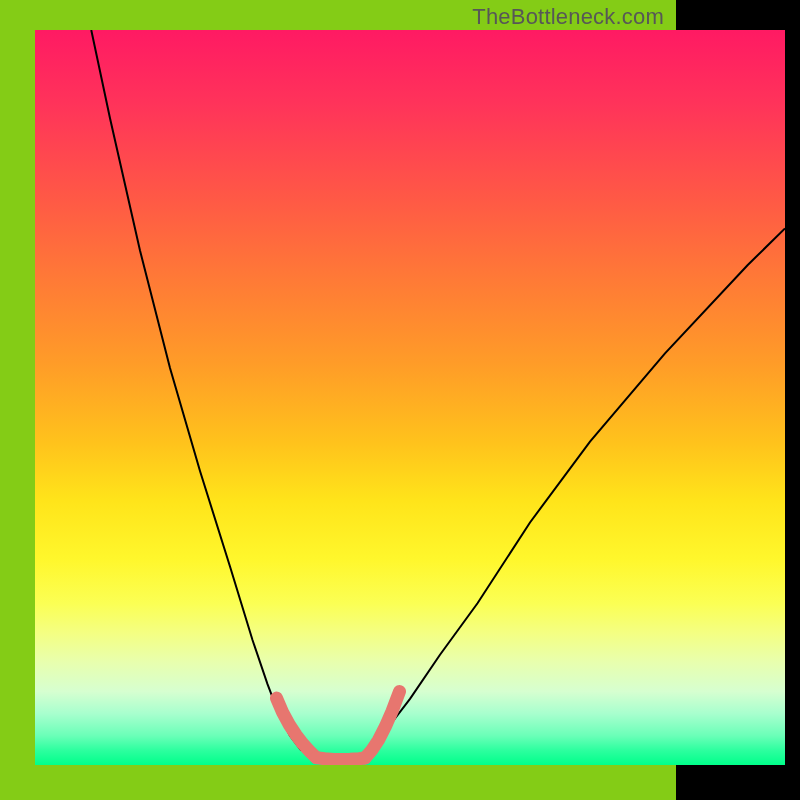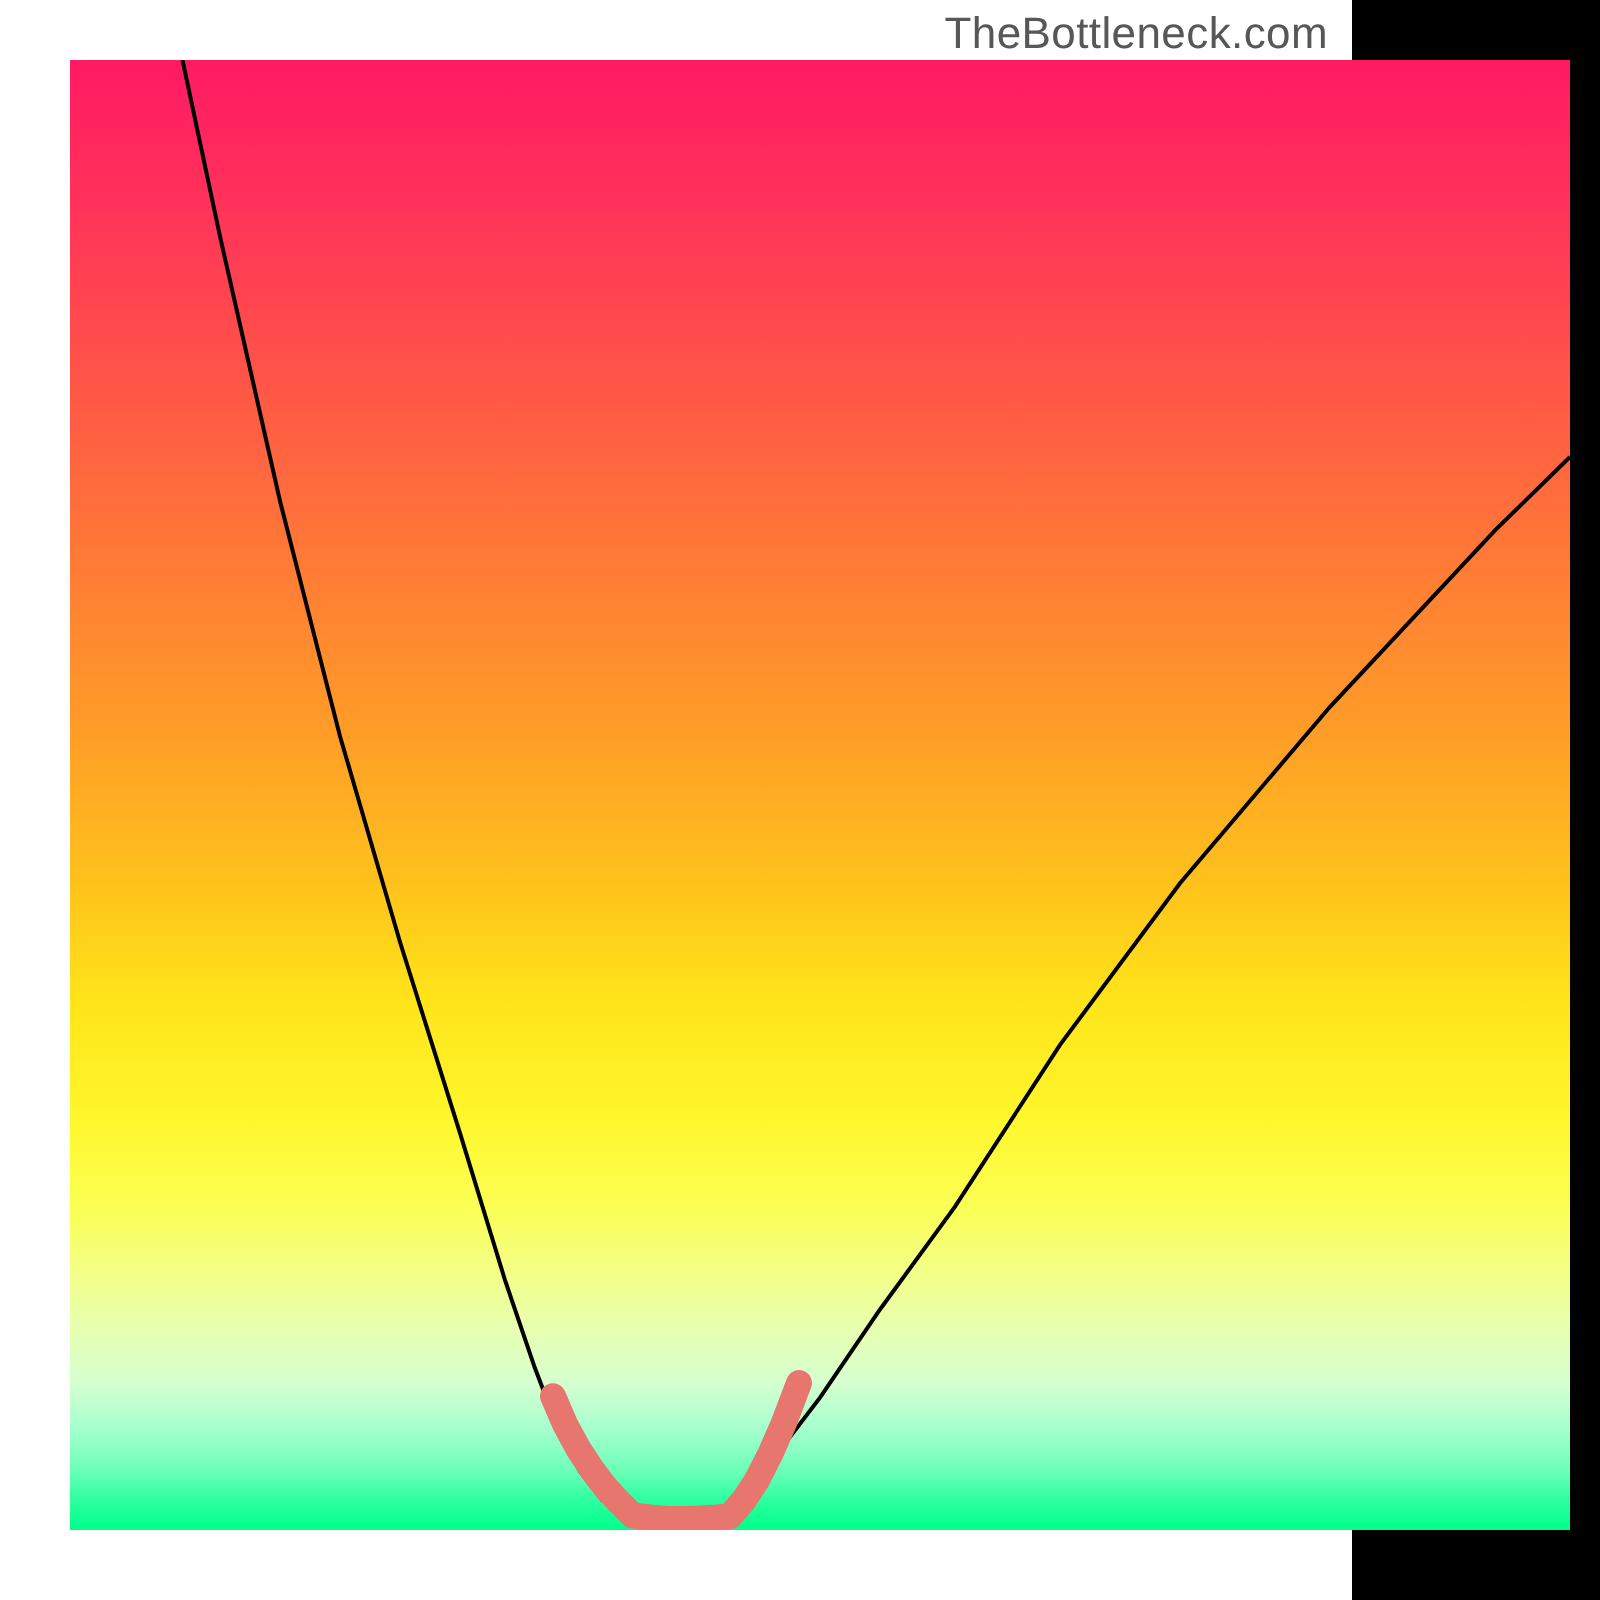--- a/index.html
+++ b/index.html
@@ -8,21 +8,21 @@
     width: 800px;
     height: 800px;
     background: #000;
     overflow: hidden;
     font-family: Arial, Helvetica, sans-serif;
   }
   .frame {
     position: relative;
     width: 676px;
     height: 800px;
-    background: #ffffff;
+    background: #84cc16;
   }
   .watermark {
     position: absolute;
     top: 4px;
     right: 12px;
     color: #575757;
     font-size: 22px;
     font-weight: 400;
     letter-spacing: 0.2px;
     z-index: 5;

